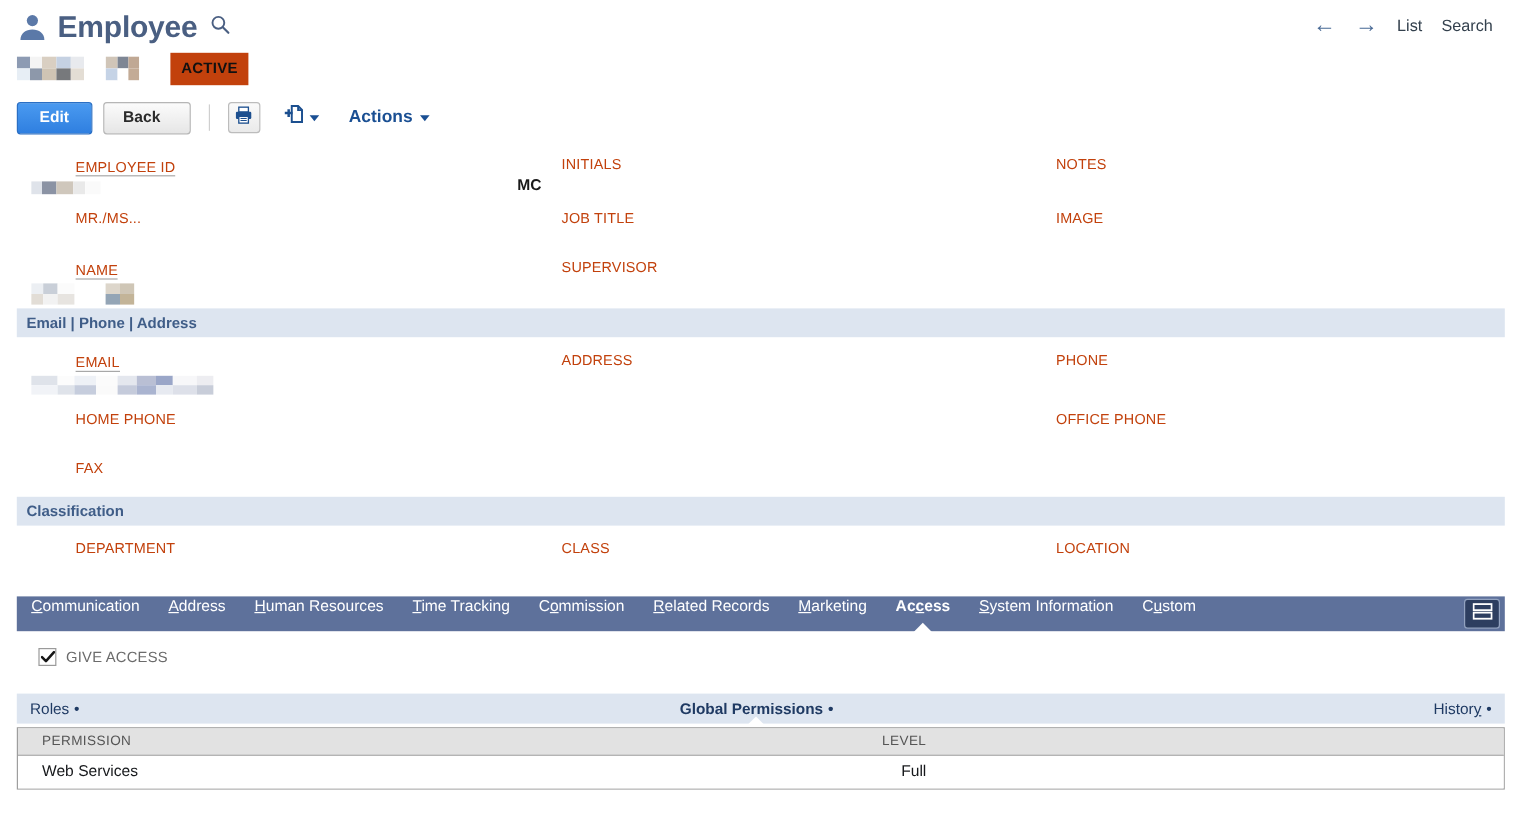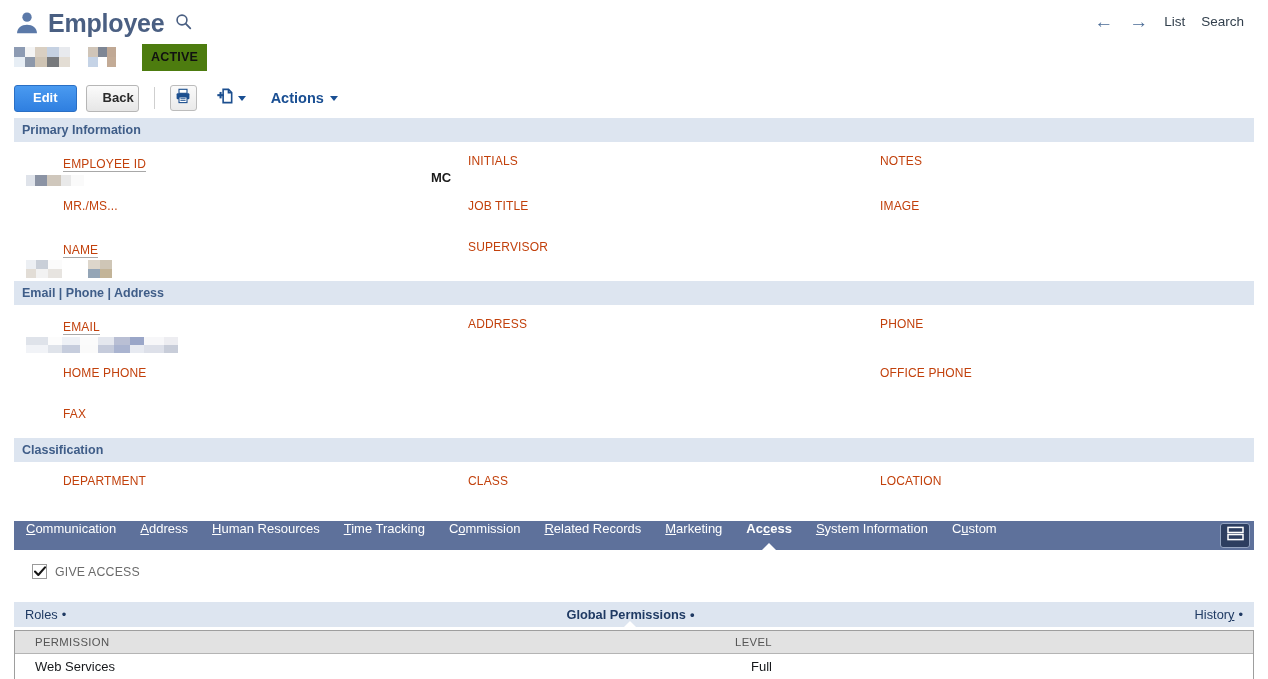--- a/index.html
+++ b/index.html
@@ -36,21 +36,21 @@
 
   .subtitle-row {
     display: flex;
     align-items: center;
     gap: 10px;
     margin-top: 4px;
     height: 26px;
   }
   .redact { display:block; }
   .status-badge {
-    background: #4d7c0f;
+    background: #c2410c;
     color: #111;
     font-size: 12.5px;
     font-weight: bold;
     padding: 6px 9px 7px 9px;
     margin-left: 16px;
     letter-spacing: 0.2px;
   }
 
   .nav-right {
     position: absolute;
@@ -84,21 +84,21 @@
   .btn-primary {
     background: linear-gradient(#4a9af0, #2f7fe0);
     border: 1px solid #2a6fc4;
     color: #ffffff;
     padding: 5px 18px 6px 18px;
   }
   .btn-secondary {
     background: linear-gradient(#fbfbfb, #e6e6e6);
     border: 1px solid #b6b6b6;
     color: #2b2b2b;
-    padding: 5px 4px 6px 16px;
+    padding: 5px 24px 6px 16px;
   }
   .tb-sep {
     width: 1px; height: 22px;
     background: #cfcfcf;
     margin: 0 6px;
   }
   .icon-btn {
     background: linear-gradient(#fafafa, #eaeaea);
     border: 1px solid #bcbcbc;
     border-radius: 3px;
@@ -357,21 +357,20 @@
     <span class="caret-down"></span>
   </div>
 
   <div class="actions-menu">
     <span>Actions</span>
     <span class="caret-down"></span>
   </div>
 </div>
 
 <div id="sections-root">
-    <div class="sect-header">Primary Information</div>
     <div class="field-grid">
       <div class="fld"><div class="fld-label link">EMPLOYEE ID</div><div class="fld-value"><svg width="58" height="11">
             <rect x="0" y="0" width="9" height="11" fill="#dfe3ea"></rect>
             <rect x="9" y="0" width="12" height="11" fill="#8b93a4"></rect>
             <rect x="21" y="0" width="14" height="11" fill="#cfc7bc"></rect>
             <rect x="35" y="0" width="10" height="11" fill="#e9e9e9"></rect>
             <rect x="45" y="0" width="13" height="11" fill="#fafafa"></rect>
           </svg></div></div>
       <div class="fld">
         <div class="fld-label">INITIALS</div>

